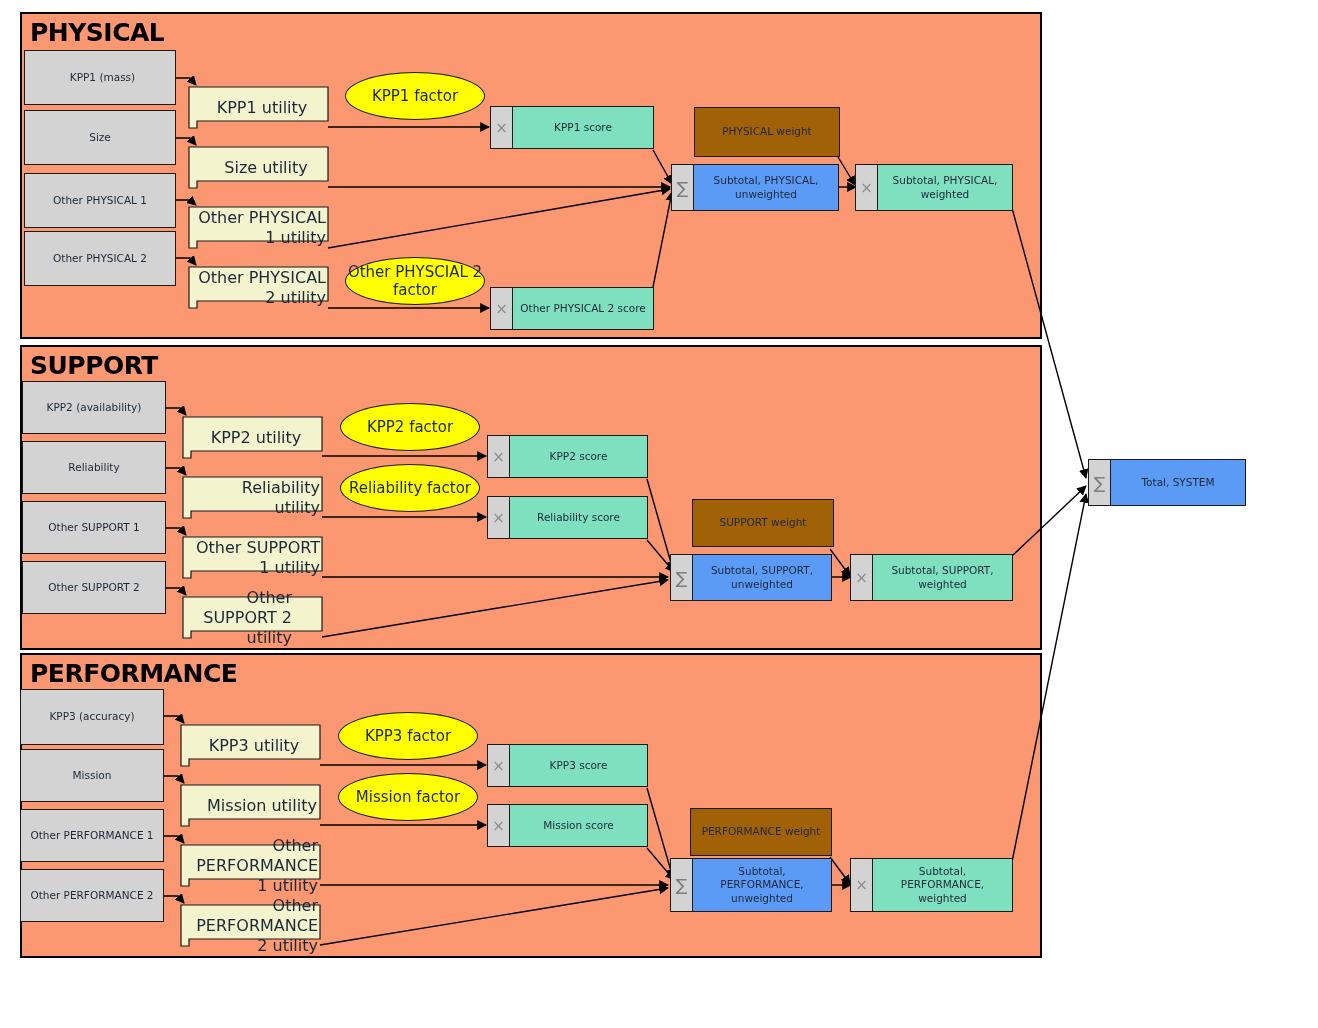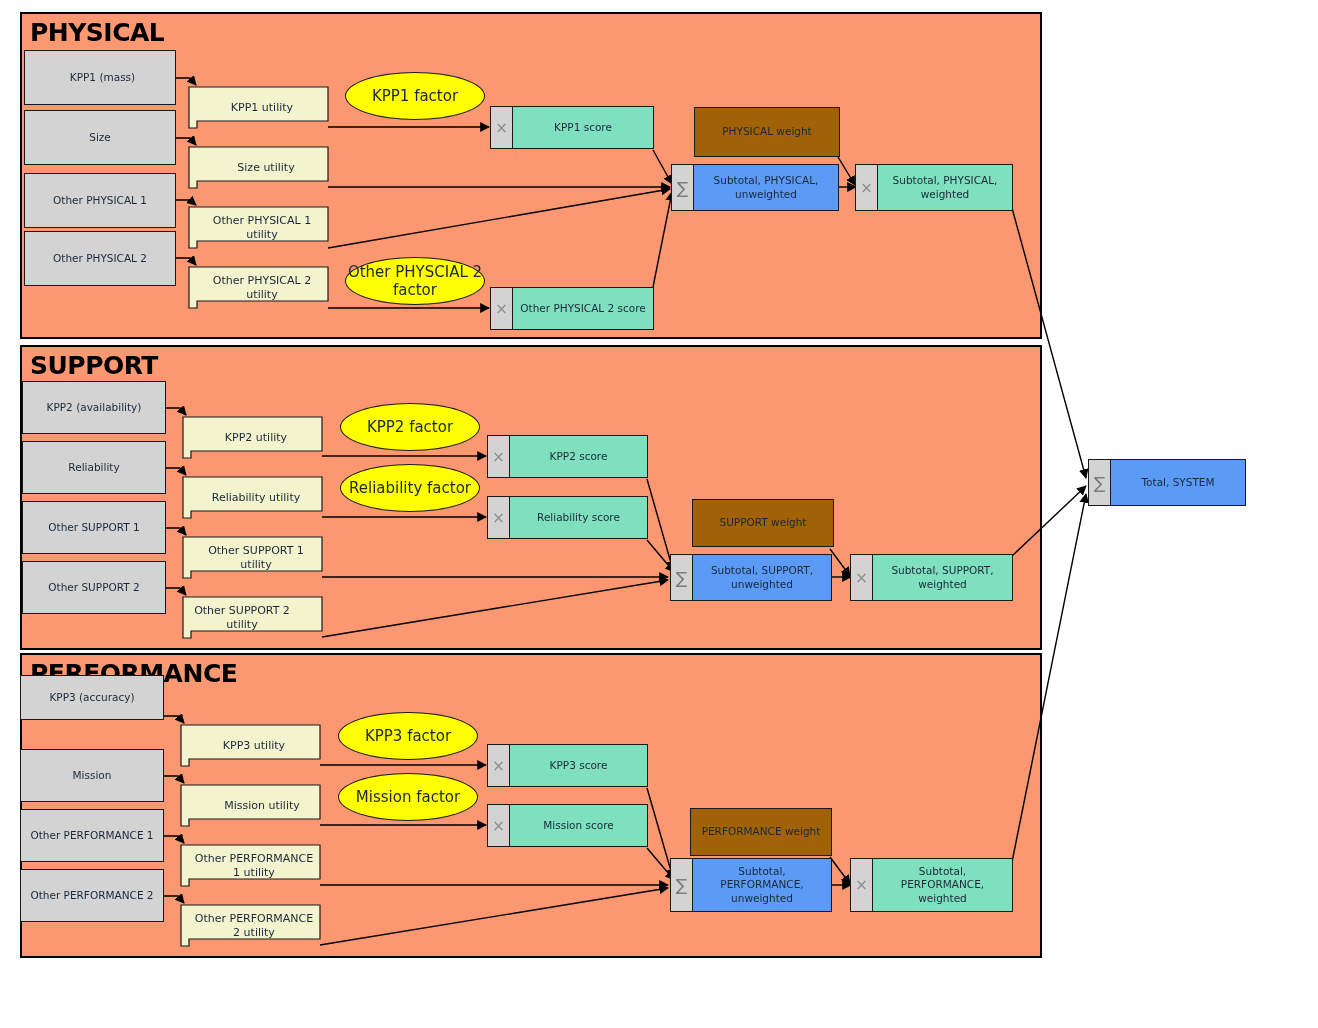--- a/index.html
+++ b/index.html
@@ -107,22 +107,22 @@
   }
   .util .util-label {
     position: absolute;
     left: 10px;
     right: 2px;
     top: 0;
     bottom: 0;
     display: flex;
     align-items: center;
     justify-content: center;
-    text-align: center;
-    font-size: 11px;
+    text-align: right;
+    font-size: 16px;
     color: #1b2838;
     line-height: 1.25;
     font-family: "DejaVu Sans", "Liberation Sans", sans-serif;
     pointer-events: none;
   }
   
   .factor {
     position: absolute;
     box-sizing: border-box;
     background: #ffff00;
@@ -364,21 +364,21 @@
 
   <div class="opnode lyr-front" style="left:670px; top:554px; width:162px; height:47px;">
     <div class="op sigma">∑</div>
     <div class="body blue">Subtotal, SUPPORT, unweighted</div>
   </div>
   <div class="opnode lyr-front" style="left:850px; top:554px; width:163px; height:47px;">
     <div class="op">×</div>
     <div class="body green">Subtotal, SUPPORT, weighted</div>
   </div>
 
-  <div class="node input lyr-nodes" style="left:20px; top:675px; width:144px; height:45px;">
+  <div class="node input lyr-nodes" style="left:20px; top:689px; width:144px; height:56px;">
     <span>KPP3 (accuracy)</span>
   </div>
   <div class="node input lyr-nodes" style="left:20px; top:749px; width:144px; height:53px;">
     <span>Mission</span>
   </div>
   <div class="node input lyr-nodes" style="left:20px; top:809px; width:144px; height:53px;">
     <span>Other PERFORMANCE 1</span>
   </div>
   <div class="node input lyr-nodes" style="left:20px; top:869px; width:144px; height:53px;">
     <span>Other PERFORMANCE 2</span>

